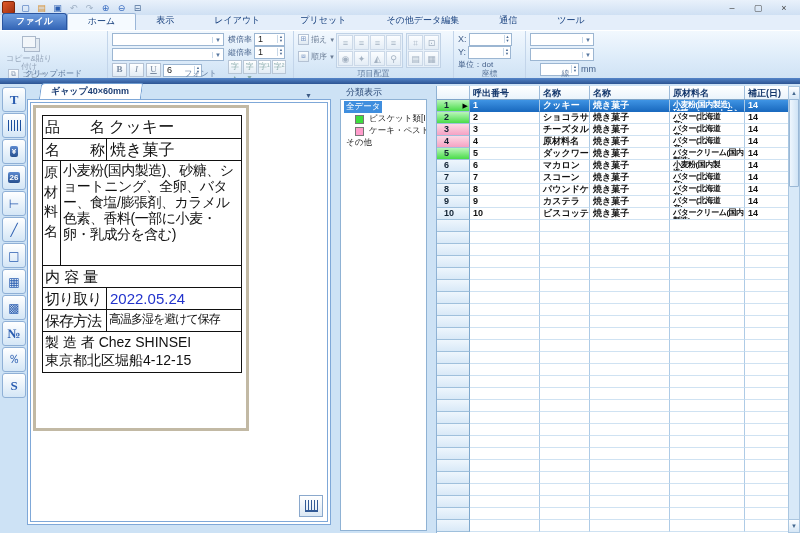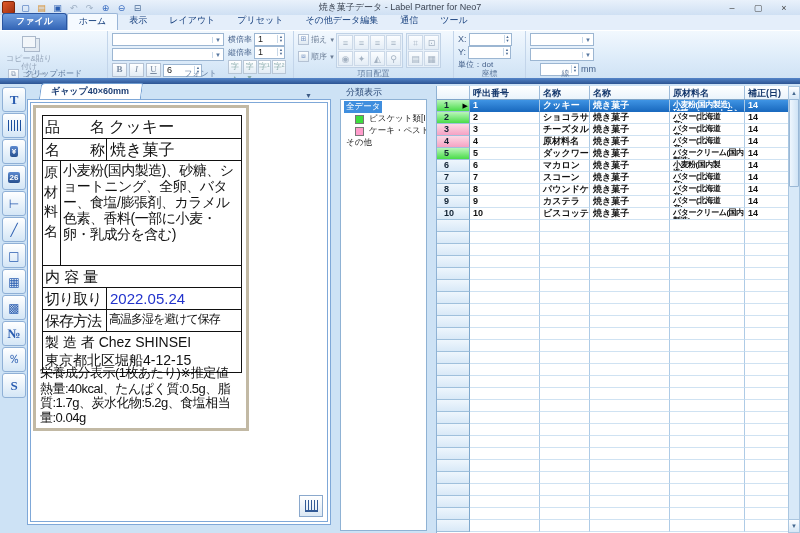--- a/index.html
+++ b/index.html
@@ -21,21 +21,21 @@
   .qbtn.print-button{color:#51719a;}
   .wtitle{position:absolute;left:0;right:0;text-align:center;color:#3c4452;font-size:9px;pointer-events:none;}
   .winbtns{margin-left:auto;display:flex;align-items:center;gap:10px;padding-right:8px;}
   .wbtn{width:16px;height:11px;display:flex;align-items:center;justify-content:center;
     color:#444;font-size:9px;}
   
   .tabrow{position:absolute;left:0;top:15px;right:0;height:15px;background:#e4eefa;
     display:flex;align-items:flex-end;padding-left:2px;}
   .filetab{background:linear-gradient(#6f9ee0,#3163b4);border:1px solid #2a55a0;border-bottom:none;
     color:#fff;padding:1px 13px 2px;border-radius:3px 3px 0 0;font-weight:bold;}
-  .tab{padding:1px 11px 2px;color:#17407e;}
+  .tab{padding:1px 20px 2px;color:#17407e;}
   .tab.active{background:#f5faff;border:1px solid #9ab6d8;border-bottom:none;border-radius:2px 2px 0 0;}
   
   .ribbon{position:absolute;left:0;top:30px;right:0;height:48px;
     background:linear-gradient(#f2f8fe,#dcebf9 60%,#cfe2f4);border-top:1px solid #fff;display:flex;}
   .rgroup{position:relative;border-right:1px solid #c3d5ea;padding:2px 3px 10px 4px;height:36px;}
   .glabel{position:absolute;left:0;right:0;bottom:0;text-align:center;font-size:8px;color:#5f7a9e;}
   .bigbtn{float:left;width:48px;height:34px;text-align:center;color:#93a3b8;border:1px solid transparent;border-radius:2px;}
   .copyic{display:inline-block;width:12px;height:10px;margin-top:2px;border:1px solid #aab8ca;background:#f2f6fa;
     box-shadow:3px 3px 0 #e2eaf2,3px 3px 0 1px #aab8ca;}
   .bigtxt{display:block;font-size:8px;line-height:8px;margin-top:5px;}
@@ -145,21 +145,20 @@
   <span class="qat" id="qat">
       <span class="qbtn new-button">▢</span>
       <span class="qbtn open-button">▤</span>
       <span class="qbtn save-button">▣</span>
       <span class="qbtn undo-button">↶</span>
       <span class="qbtn redo-button">↷</span>
       <span class="qbtn zoom-in-button">⊕</span>
       <span class="qbtn zoom-out-button">⊖</span>
       <span class="qbtn print-button">⊟</span>
     </span>
-  <div class="wtitle">焼き菓子データ - Label Partner for Neo7</div>
   <div class="winbtns">
     <span class="wbtn">–</span>
     <span class="wbtn">▢</span>
     <span class="wbtn">×</span>
   </div>
 </div>
 <span class="collapse">˄</span>
 
 <div class="tabrow">
   <div class="filetab">ファイル</div>
@@ -377,24 +376,20 @@
             <div class="lrow div hozon" style="height:21px;">
               <div class="lk" style="letter-spacing:-1px;">保存方法</div>
               <div class="lv" style="font-size:12px;">高温多湿を避けて保存</div>
             </div>
             <div class="maker">
               <span>製 造 者</span>
               <span>Chez SHINSEI</span><br>
               <span>東京都北区堀船4-12-15</span>
             </div>
           </div>
-          <div class="nut">
-            <div>栄養成分表示(1枚あたり)※推定値</div>
-            <div class="nutbody">熱量:40kcal、たんぱく質:0.5g、脂質:1.7g、炭水化物:5.2g、食塩相当量:0.04g</div>
-          </div>
         </div>
         <div class="bcbtn">
           <span class="bars"></span>
         </div>
       </div>
     </div>
   </div>
 
   <div class="treepanel">
     <div class="treehdr">分類表示</div>

